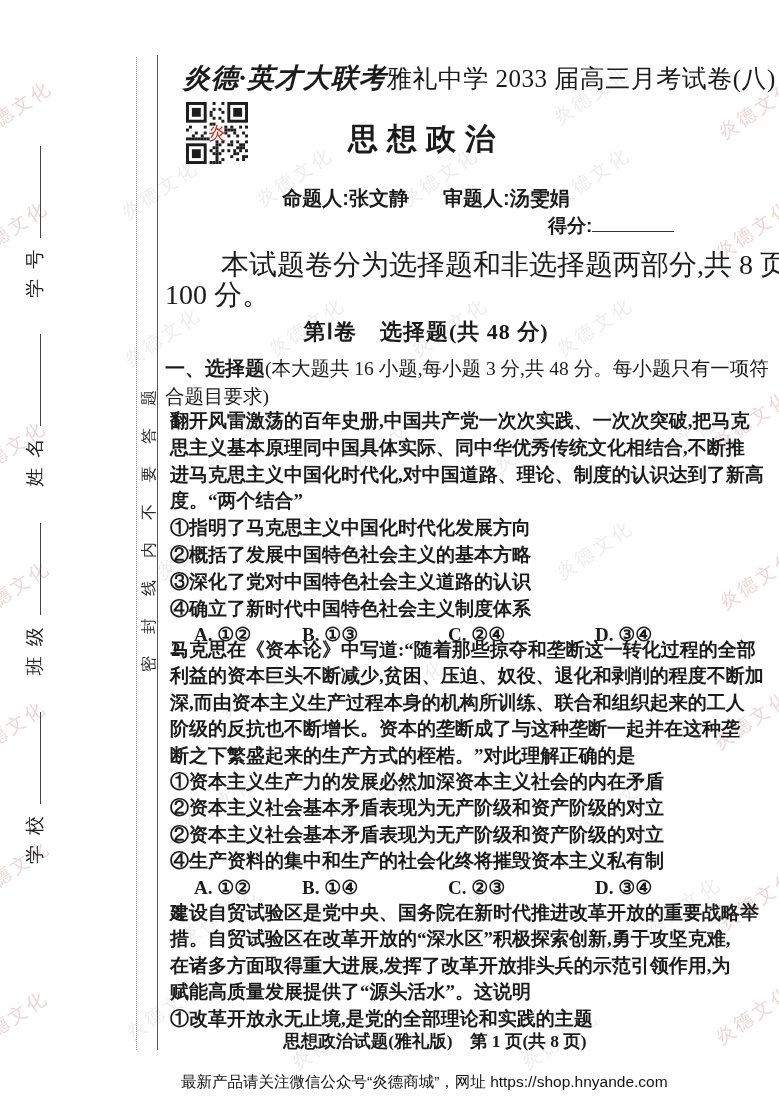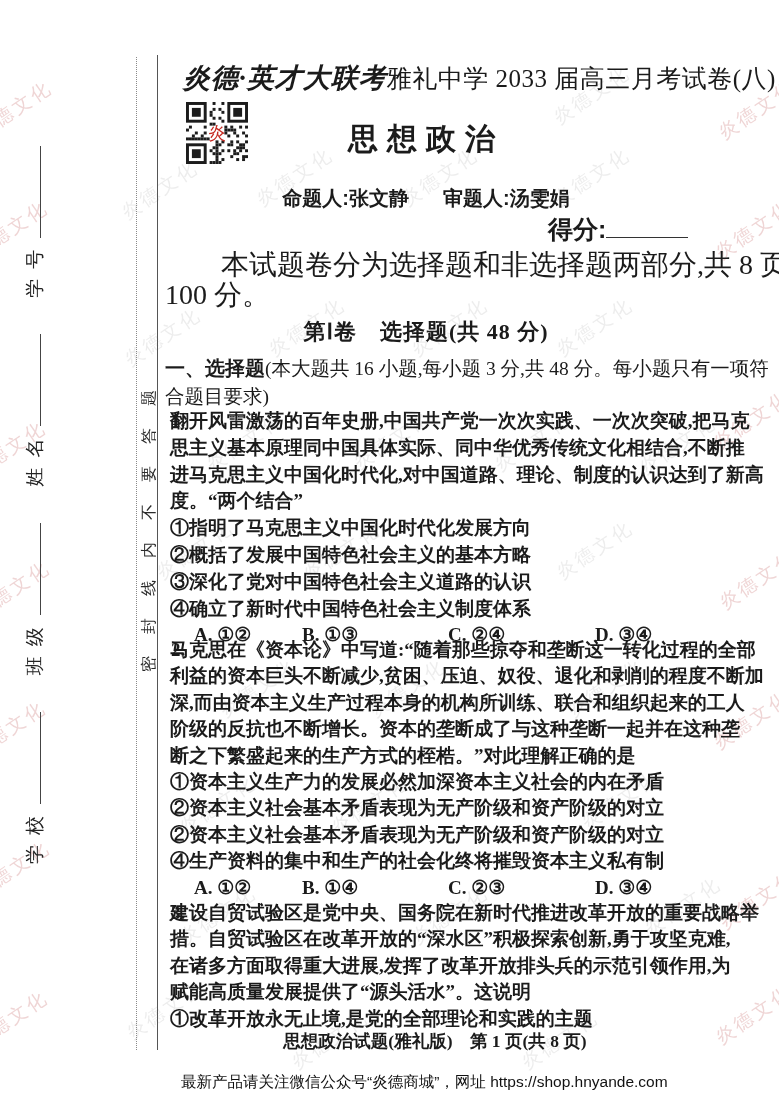--- a/index.html
+++ b/index.html
@@ -42,21 +42,21 @@
     font-family:"Liberation Sans", sans-serif; font-weight:bold;
     font-size:30px; letter-spacing:9px;
   }
   .persons {
     position:absolute; left:165px; top:185px; width:522px; text-align:center;
     font-family:"Liberation Sans", sans-serif; font-weight:bold; font-size:20px;
   }
   .persons .gap { display:inline-block; width:34px; }
   .score {
     position:absolute; left:548px; top:213px;
-    font-family:"Liberation Sans", sans-serif; font-weight:bold; font-size:25px;
+    font-family:"Liberation Sans", sans-serif; font-weight:bold; font-size:19px;
   }
   .score-blank { display:inline-block; width:82px; height:19px; border-bottom:1.5px solid #333; }
   
   .intro {
     position:absolute; left:165px; top:250px; width:594px;
     font-size:28px; line-height:30px; white-space:pre; text-indent:2em;
   }
   .sec-heading {
     position:absolute; left:165px; top:317px; width:522px; text-align:center;
     font-weight:bold; font-size:22px; letter-spacing:1px;

